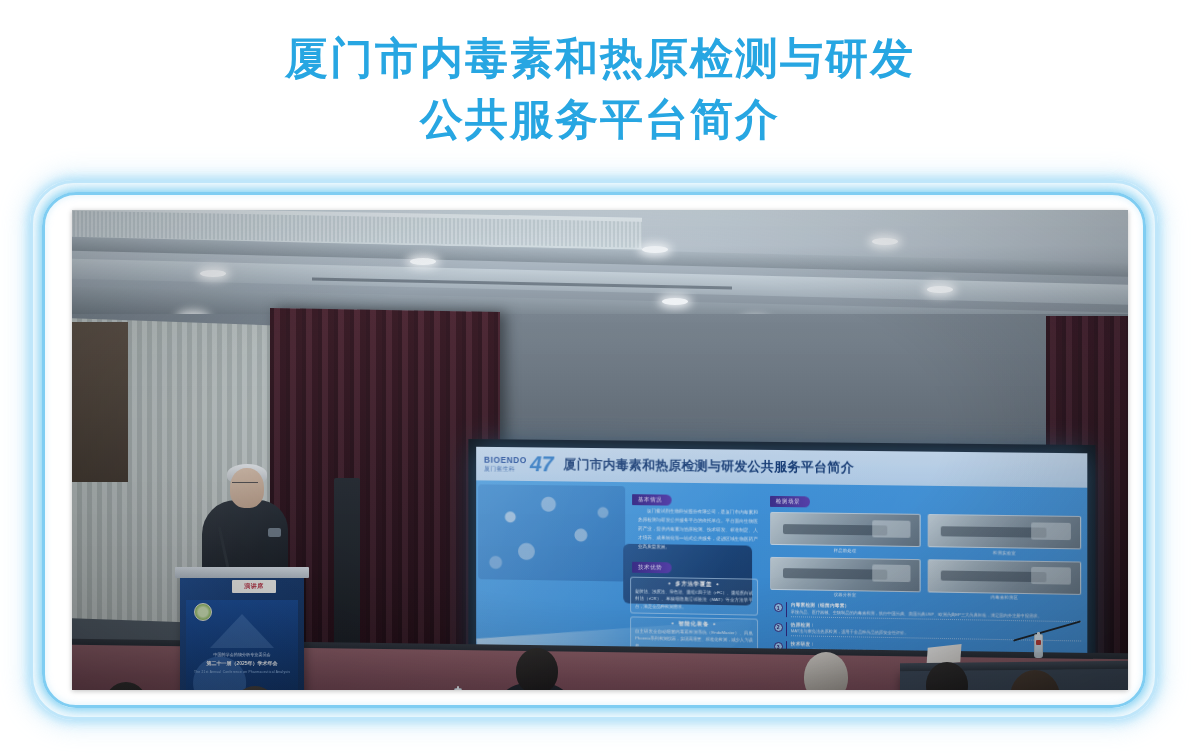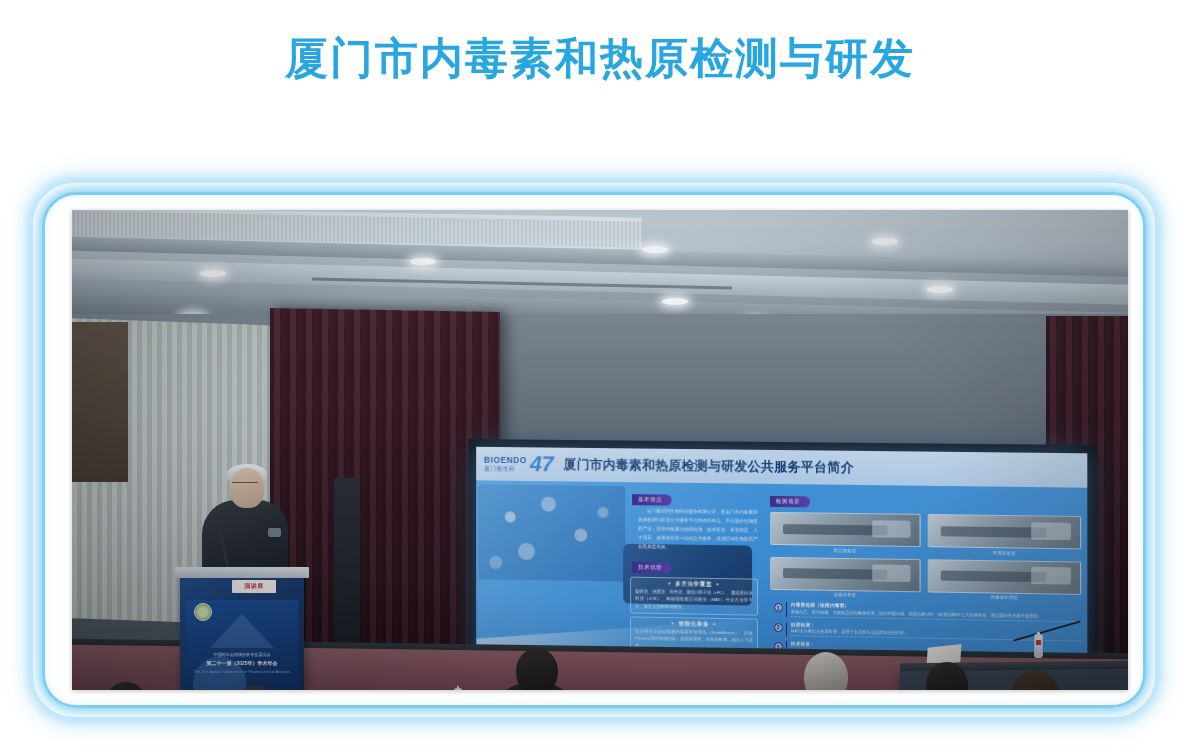--- a/index.html
+++ b/index.html
@@ -460,20 +460,21 @@
     pointer-events: none;
   }
 </style>
 </head>
 <body>
 
 <div id="page">
 
   <div class="title-block">
     <span class="title-line">厦门市内毒素和热原检测与研发</span>
+    <span class="title-line">公共服务平台简介</span>
   </div>
 
   <div class="photo">
     <div class="photo-scene">
 
       <div class="ceiling">
         <div class="ceiling-panel">
           <div class="ceiling-grille"></div>
         </div>
         <div class="ceiling-band cb1"></div>

